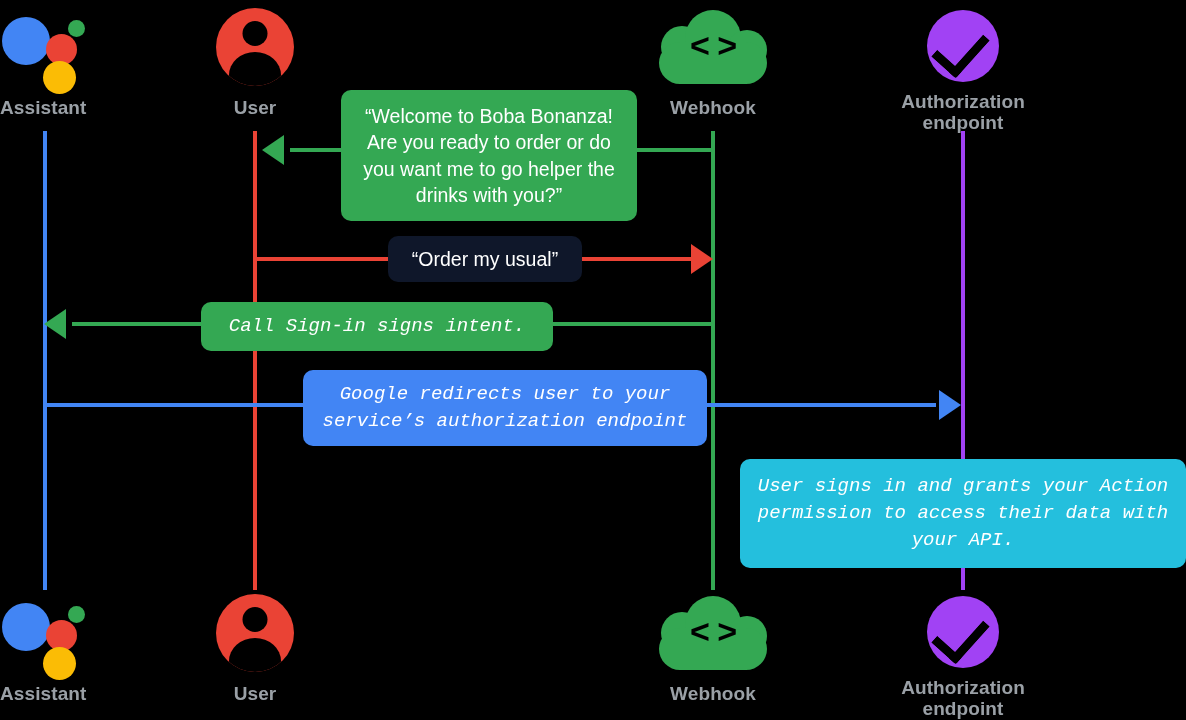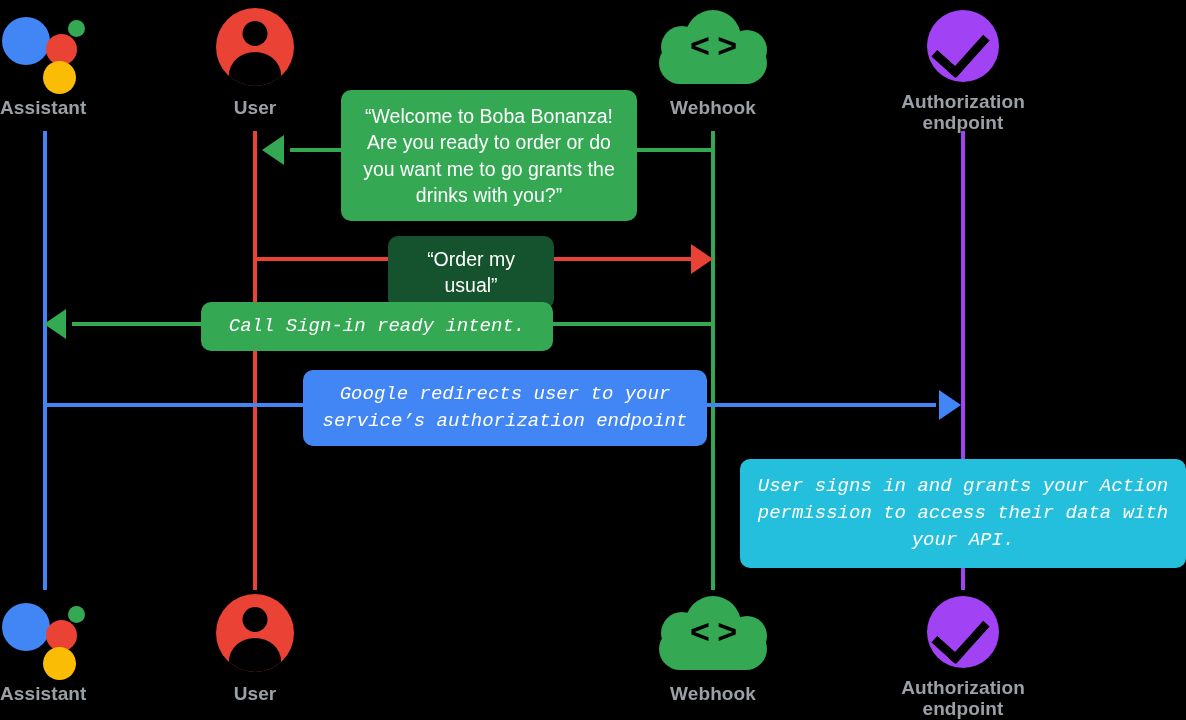--- a/index.html
+++ b/index.html
@@ -76,33 +76,33 @@
 <div class="stage">
 
   <div class="life" style="left:43px;top:131px;height:459px;background:#4285f4;"></div>
   <div class="life" style="left:253px;top:131px;height:459px;background:#ea4335;"></div>
   <div class="life" style="left:711px;top:131px;height:459px;background:#34a853;"></div>
   <div class="life" style="left:961px;top:131px;height:459px;background:#a142f4;"></div>
 
   <div class="hline" style="left:290px;top:148px;width:425px;background:#34a853;"></div>
   <div class="arrow left" style="left:262px;top:135px;border-right-color:#34a853;"></div>
   <div class="bubble sans" style="left:341px;top:90px;width:296px;padding:13px 16px;background:#34a853;">
-    <span>“Welcome to Boba Bonanza! Are you ready to order or do you want me to go grants the drinks with you?”</span>
+    <span>“Welcome to Boba Bonanza! Are you ready to order or do you want me to go helper the drinks with you?”</span>
   </div>
 
   <div class="hline" style="left:253px;top:257px;width:450px;background:#ea4335;"></div>
   <div class="arrow right" style="left:691px;top:244px;border-left-color:#ea4335;"></div>
-  <div class="bubble sans" style="left:388px;top:236px;width:166px;padding:10px 12px;background:#14532d;">
+  <div class="bubble sans" style="left:388px;top:236px;width:194px;padding:10px 12px;background:#0f172a;">
     <span>“Order my usual”</span>
   </div>
 
   <div class="hline" style="left:72px;top:322px;width:641px;background:#34a853;"></div>
   <div class="arrow left" style="left:44px;top:309px;border-right-color:#34a853;"></div>
   <div class="bubble mono" style="left:201px;top:302px;width:352px;padding:11px 14px;background:#34a853;">
-    <span>Call Sign-in ready intent.</span>
+    <span>Call Sign-in signs intent.</span>
   </div>
 
   <div class="hline" style="left:43px;top:403px;width:893px;background:#4285f4;"></div>
   <div class="arrow right" style="left:939px;top:390px;border-left-color:#4285f4;"></div>
   <div class="bubble mono" style="left:303px;top:370px;width:404px;padding:11px 4px;background:#4285f4;">
     <span>Google redirects user to your service’s authorization endpoint</span>
   </div>
 
   <div class="bubble mono" style="left:740px;top:459px;width:446px;padding:14px 14px;background:#24bfdd;">
     <span>User signs in and grants your Action permission to access their data with your API.</span>

